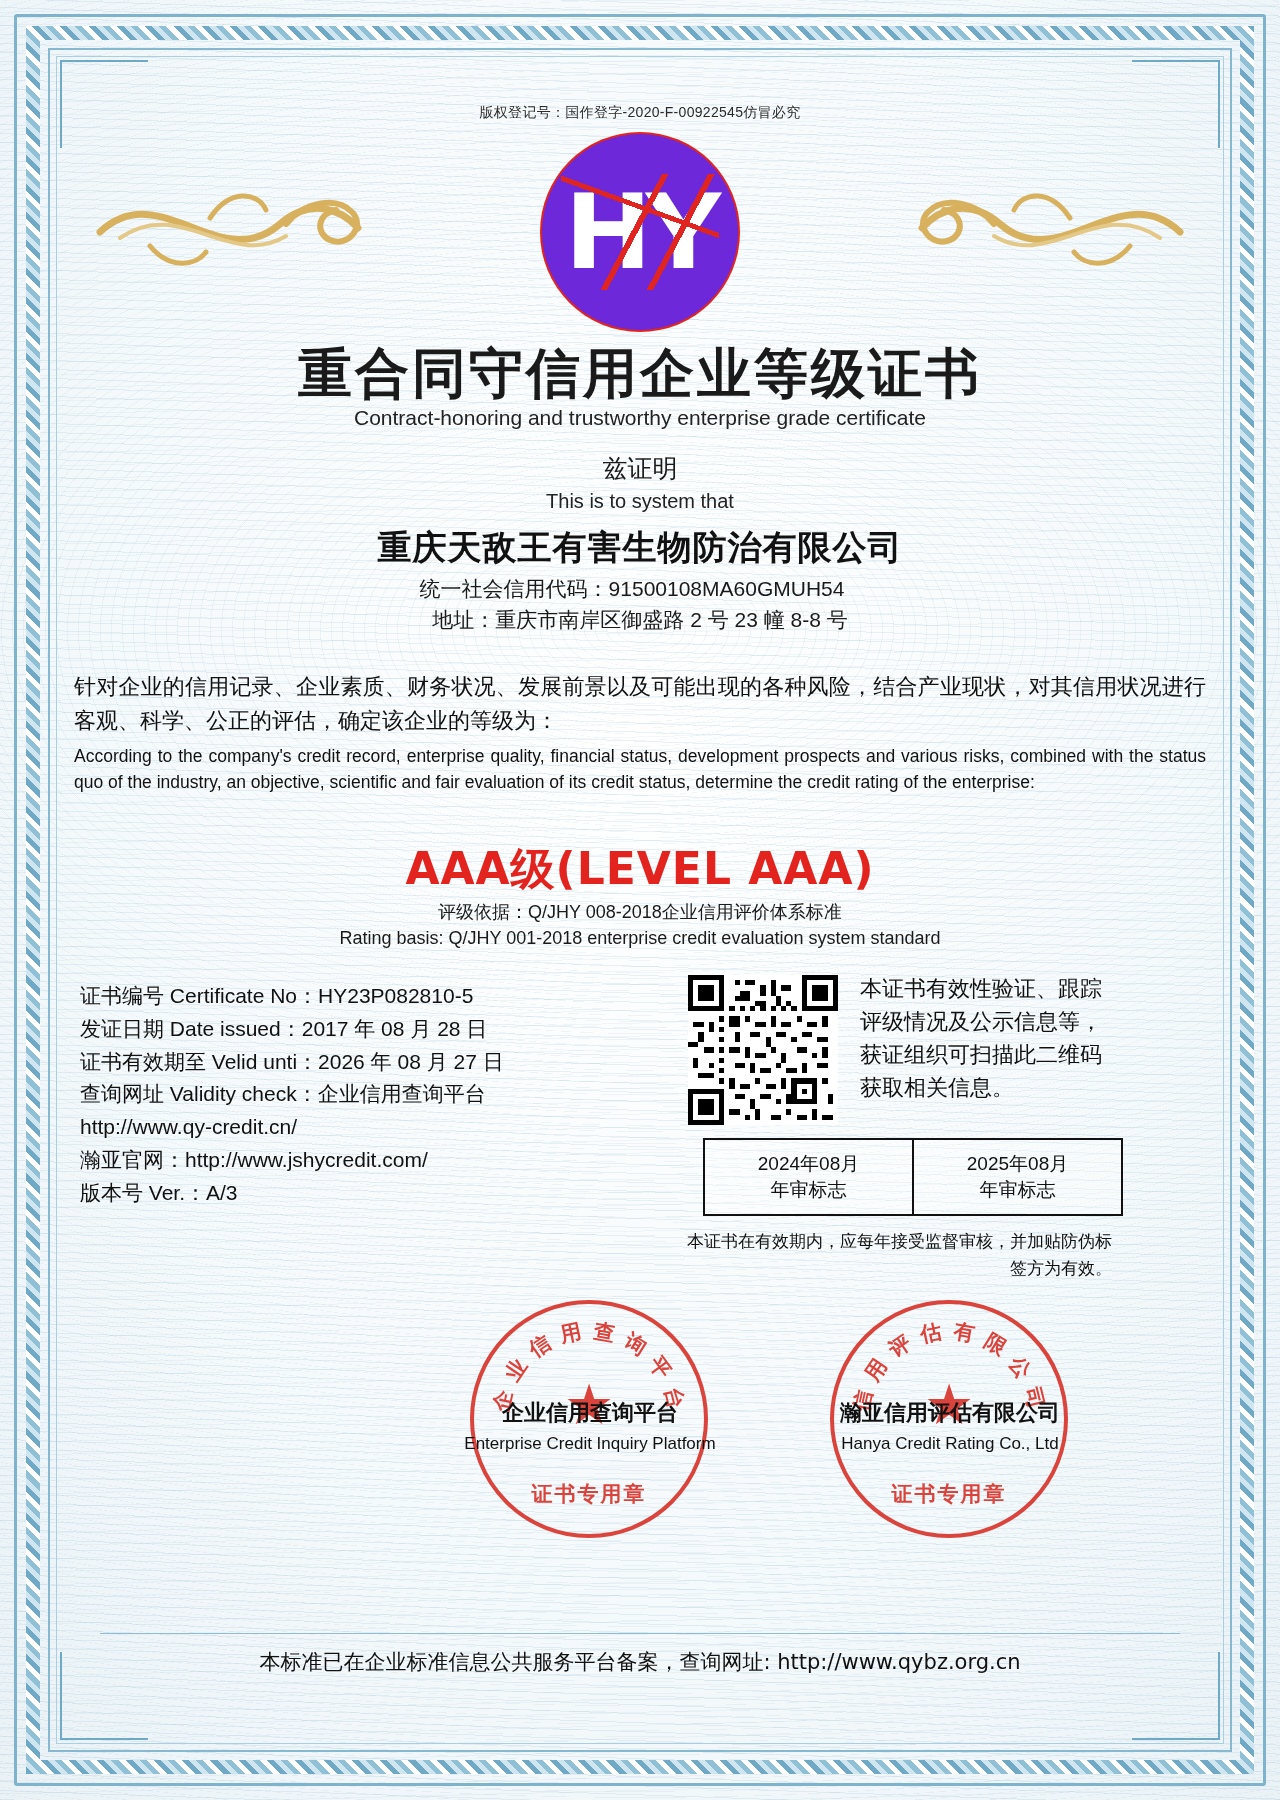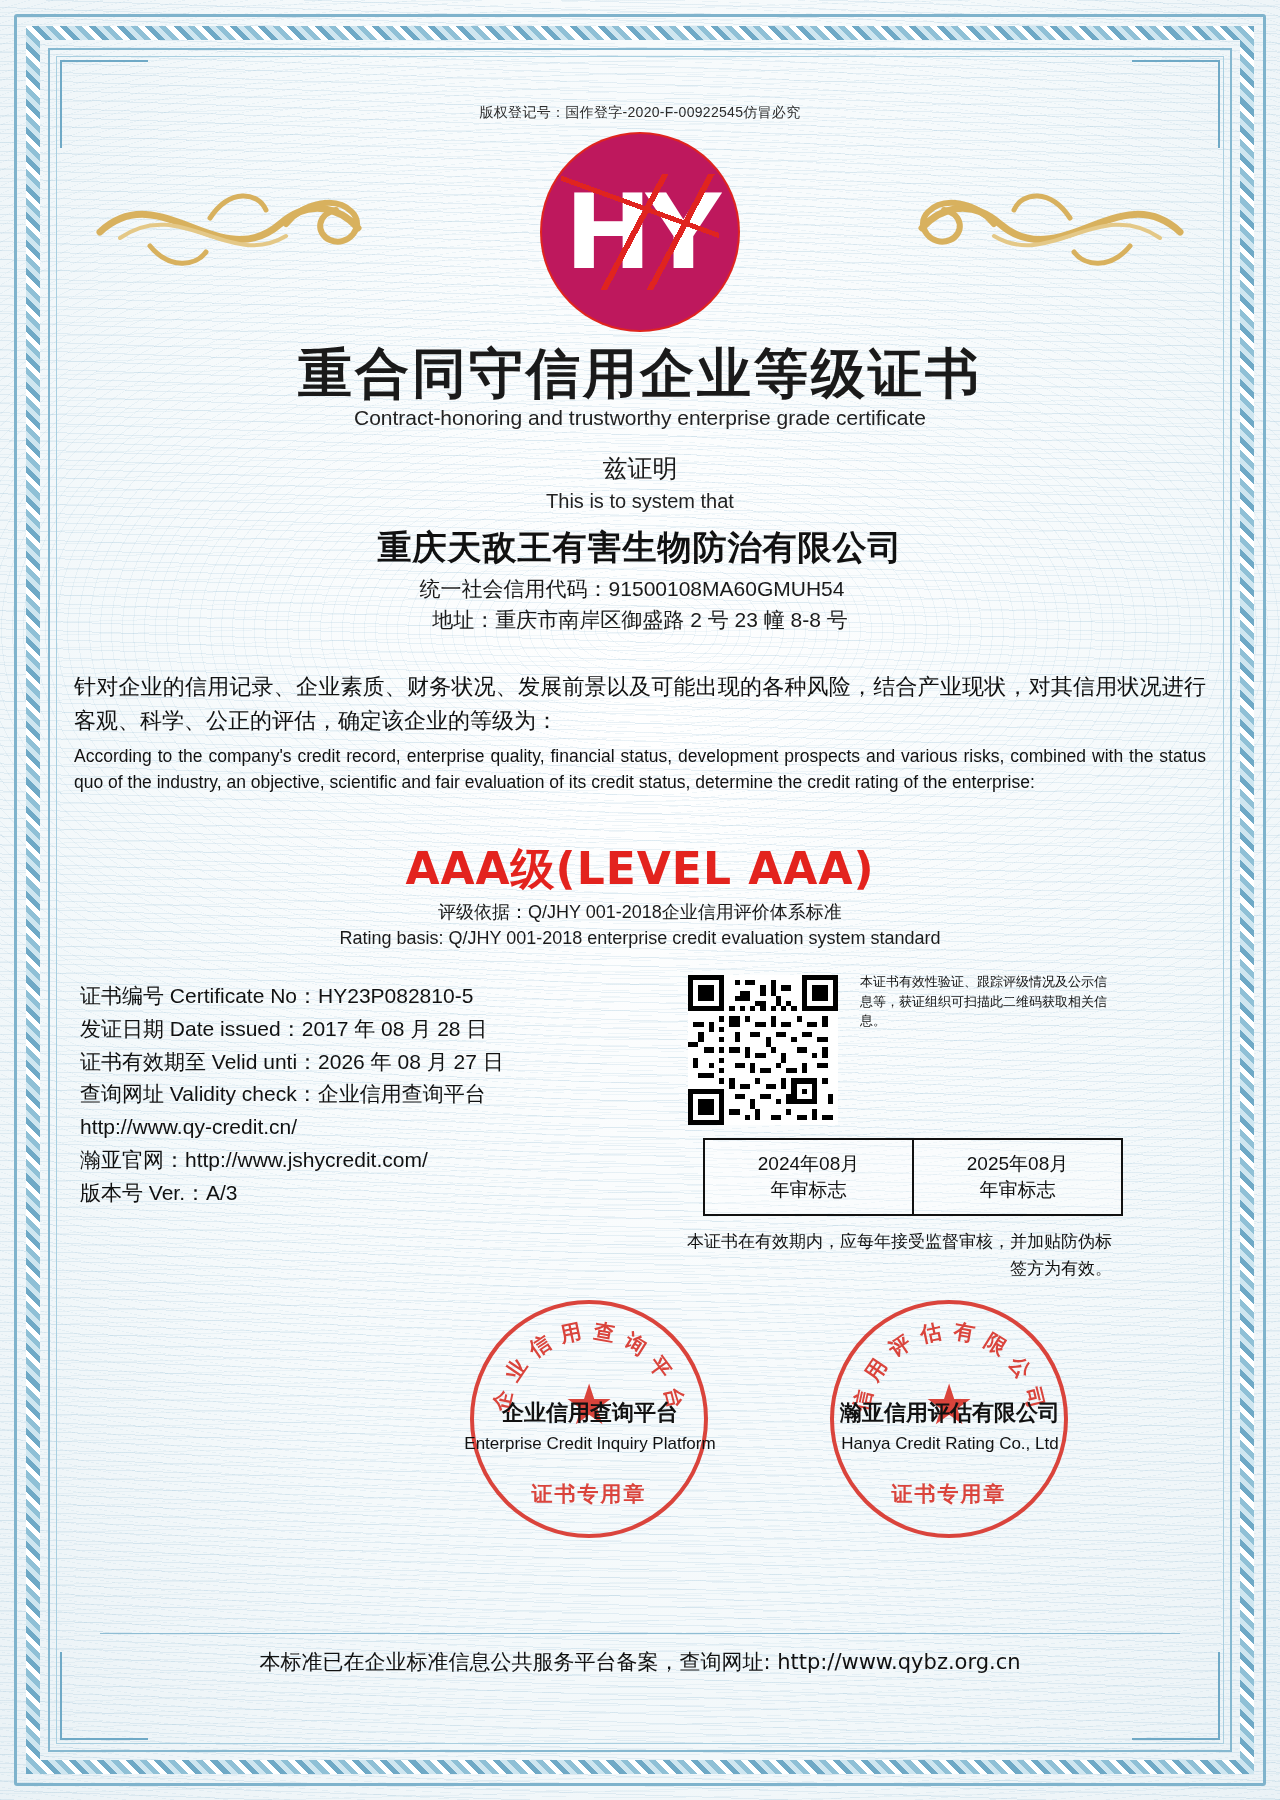--- a/index.html
+++ b/index.html
@@ -120,21 +120,21 @@
   .flourish.left  { left: 20px; }
   .flourish.right { right: 20px; transform: scaleX(-1); }
 
   .logo {
     position: absolute;
     left: 50%;
     top: 6px;
     transform: translateX(-50%);
     width: 196px; height: 196px;
     border-radius: 50%;
-    background: #be185d;
+    background: #6d28d9;
     display: flex;
     align-items: center;
     justify-content: center;
     box-shadow: 0 0 0 2px #e0241f;
   }
   .logo .hy {
     font-family: "DejaVu Sans", sans-serif;
     font-weight: bold;
     font-size: 104px;
     color: #ffffff;
@@ -278,21 +278,21 @@
     height: 150px;
     background: #fff;
   }
   .qr svg { display: block; }
 
   .qr-note {
     position: absolute;
     top: 902px;
     left: 790px;
     width: 250px;
-    font-size: 13px;
+    font-size: 22px;
     line-height: 1.5;
     color: #111;
   }
 
   .stamps-row {
     position: absolute;
     top: 1068px;
     left: 618px;
     width: 420px;
     display: flex;
@@ -463,21 +463,21 @@
     <div class="company">重庆天敌王有害生物防治有限公司</div>
     <div class="usci">统一社会信用代码：91500108MA60GMUH54</div>
     <div class="address">地址：重庆市南岸区御盛路 2 号 23 幢 8-8 号</div>
 
     <div class="para">
       <div class="cn">针对企业的信用记录、企业素质、财务状况、发展前景以及可能出现的各种风险，结合产业现状，对其信用状况进行客观、科学、公正的评估，确定该企业的等级为：</div>
       <div class="en">According to the company's credit record, enterprise quality, financial status, development prospects and various risks, combined with the status quo of the industry, an objective, scientific and fair evaluation of its credit status, determine the credit rating of the enterprise:</div>
     </div>
 
     <div class="level">AAA级(LEVEL AAA)</div>
-    <div class="basis-cn">评级依据：Q/JHY 001-2018企业信用评价体系标准</div>
+    <div class="basis-cn">评级依据：Q/JHY 008-2018企业信用评价体系标准</div>
     <div class="basis-en">Rating basis: Q/JHY 001-2018 enterprise credit evaluation system standard</div>
 
     <div class="details">
       <div class="line">证书编号 Certificate No：HY23P082810-5</div>
       <div class="line">发证日期 Date issued：2017 年 08 月 28 日</div>
       <div class="line">证书有效期至 Velid unti：2026 年 08 月 27 日</div>
       <div class="line">查询网址 Validity check：企业信用查询平台</div>
       <div class="line">http://www.qy-credit.cn/</div>
       <div class="line">瀚亚官网：http://www.jshycredit.com/</div>
       <div class="line">版本号 Ver.：A/3</div>

